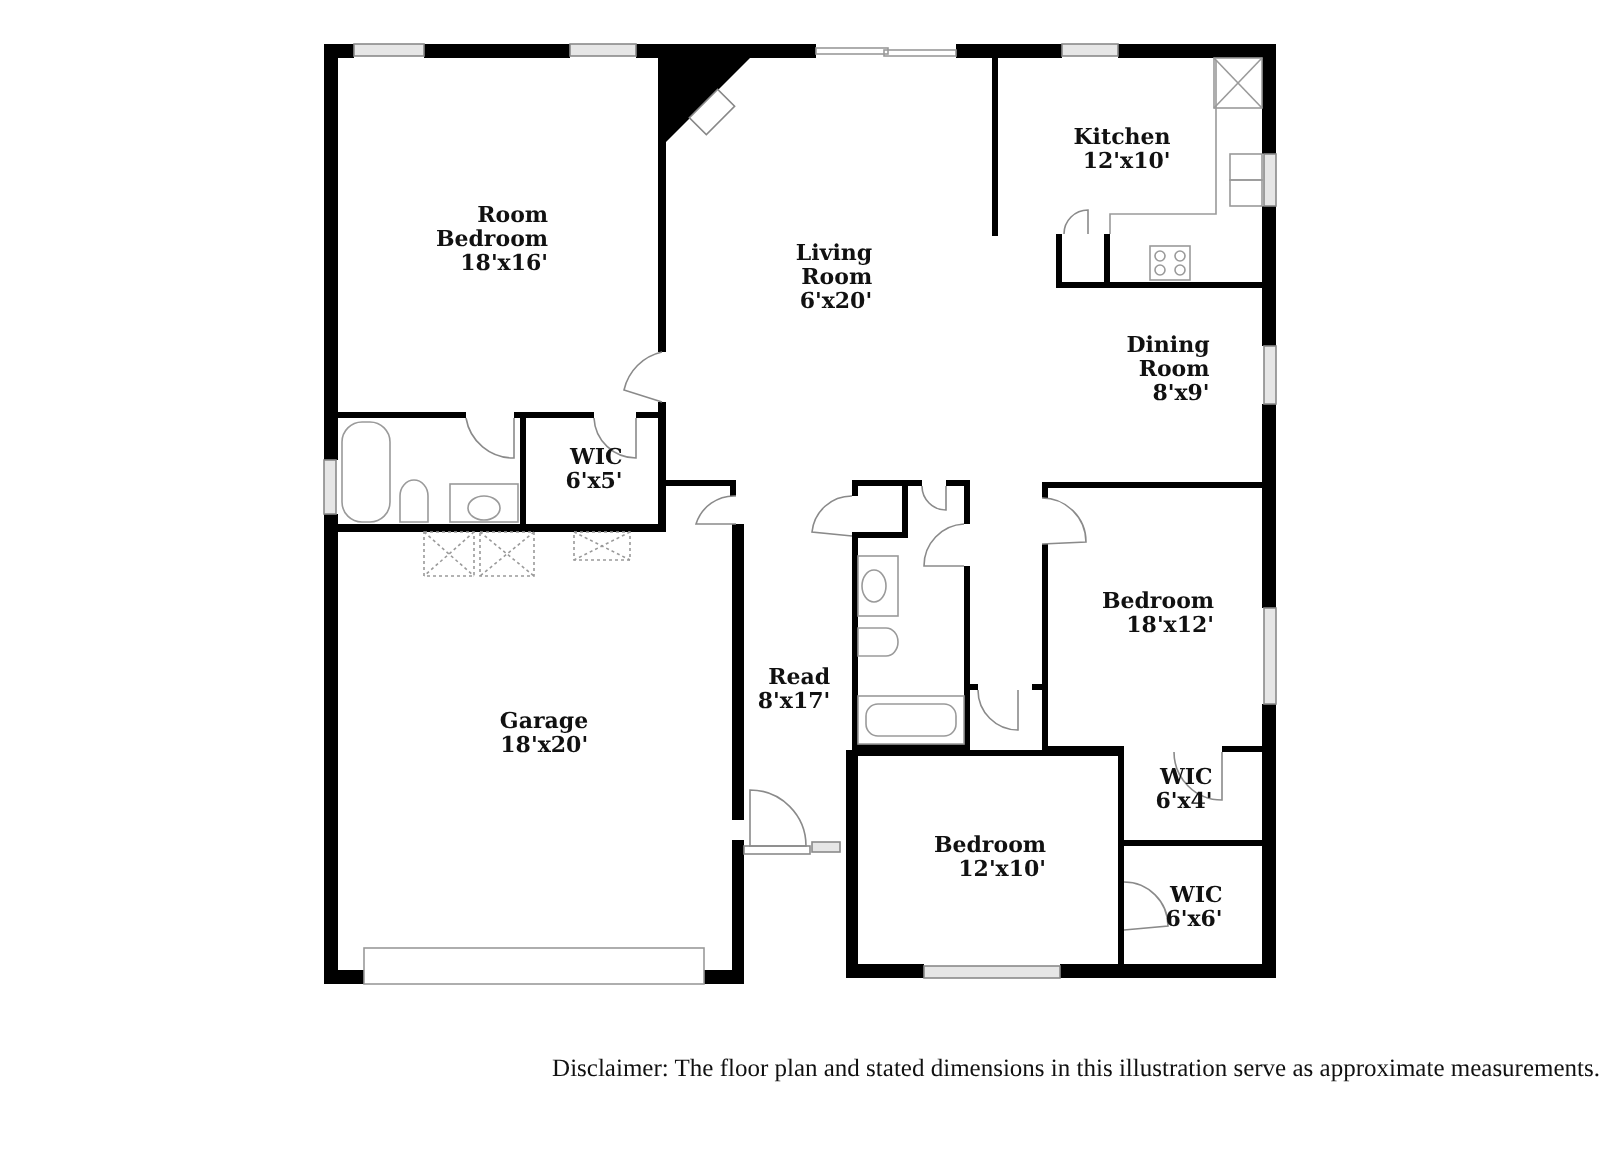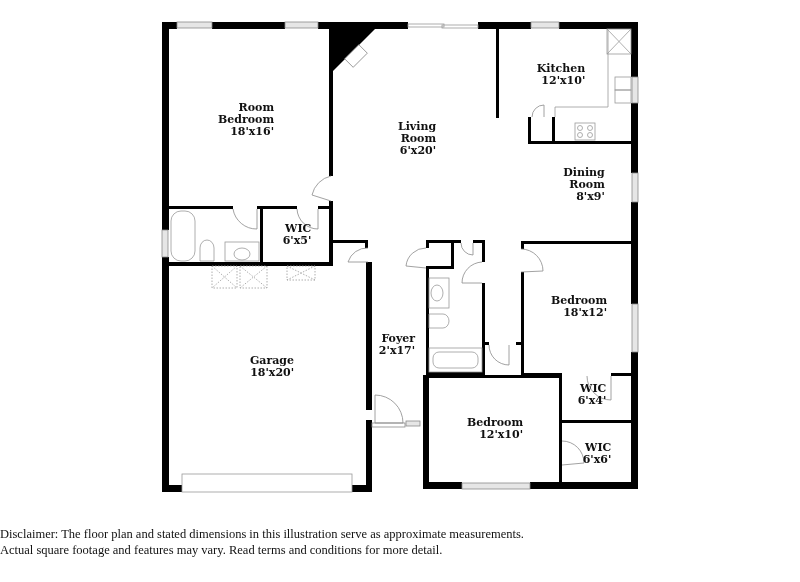--- a/index.html
+++ b/index.html
@@ -1,20 +1,20 @@
 <!DOCTYPE html>
 <html><head>
 <meta charset="utf-8">
 <style>
   html, body { margin:0; padding:0; background:#ffffff; }
   body { width:800px; height:582px; position:relative; overflow:hidden; font-family:"DejaVu Serif", serif; }
   #plan { position:absolute; left:0; top:0; }
   .room-label { position:absolute; text-align:center; font-family:"DejaVu Serif", serif; font-weight:bold; font-size:11px; line-height:12px; color:#111; transform:translateX(-50%); white-space:nowrap; }
   .room-label span { display:block;text-align:right; }
-  .disclaimer { position:absolute; left:0; width:800px; top:526px; text-align:left; font-family:"Liberation Serif", serif; font-size:12.5px; line-height:16px; color:#111; }
+  .disclaimer { position:absolute; left:0; width:800px; top:526px; text-align:right; font-family:"Liberation Serif", serif; font-size:12.5px; line-height:16px; color:#111; }
   .disclaimer span { display:block; }
 </style>
 </head>
 <body>
 
 <svg id="plan" width="800" height="582" viewBox="0 0 800 582" xmlns="http://www.w3.org/2000/svg">
 
   <g fill="#000">
 
     <rect x="162" y="22" width="15" height="7"></rect>
@@ -207,36 +207,35 @@
 </div>
 <div class="room-label" style="left:297px; top:223px;">
   <span>WIC</span>
   <span>6'x5'</span>
 </div>
 <div class="room-label" style="left:272px; top:355px;">
   <span>Garage</span>
   <span>18'x20'</span>
 </div>
 <div class="room-label" style="left:397px; top:333px;">
-  <span>Foyer</span>
-  <span>2'x17'</span>
+  <span>Read</span>
+  <span>8'x17'</span>
 </div>
 <div class="room-label" style="left:579px; top:295px;">
   <span>Bedroom</span>
   <span>18'x12'</span>
 </div>
 <div class="room-label" style="left:592px; top:383px;">
   <span>WIC</span>
   <span>6'x4'</span>
 </div>
 <div class="room-label" style="left:495px; top:417px;">
   <span>Bedroom</span>
   <span>12'x10'</span>
 </div>
 <div class="room-label" style="left:597px; top:442px;">
   <span>WIC</span>
   <span>6'x6'</span>
 </div>
 
 <div class="disclaimer">
   <span>Disclaimer: The floor plan and stated dimensions in this illustration serve as approximate measurements.</span>
-  <span>Actual square footage and features may vary. Read terms and conditions for more detail.</span>
 </div>
 
 </body></html>

